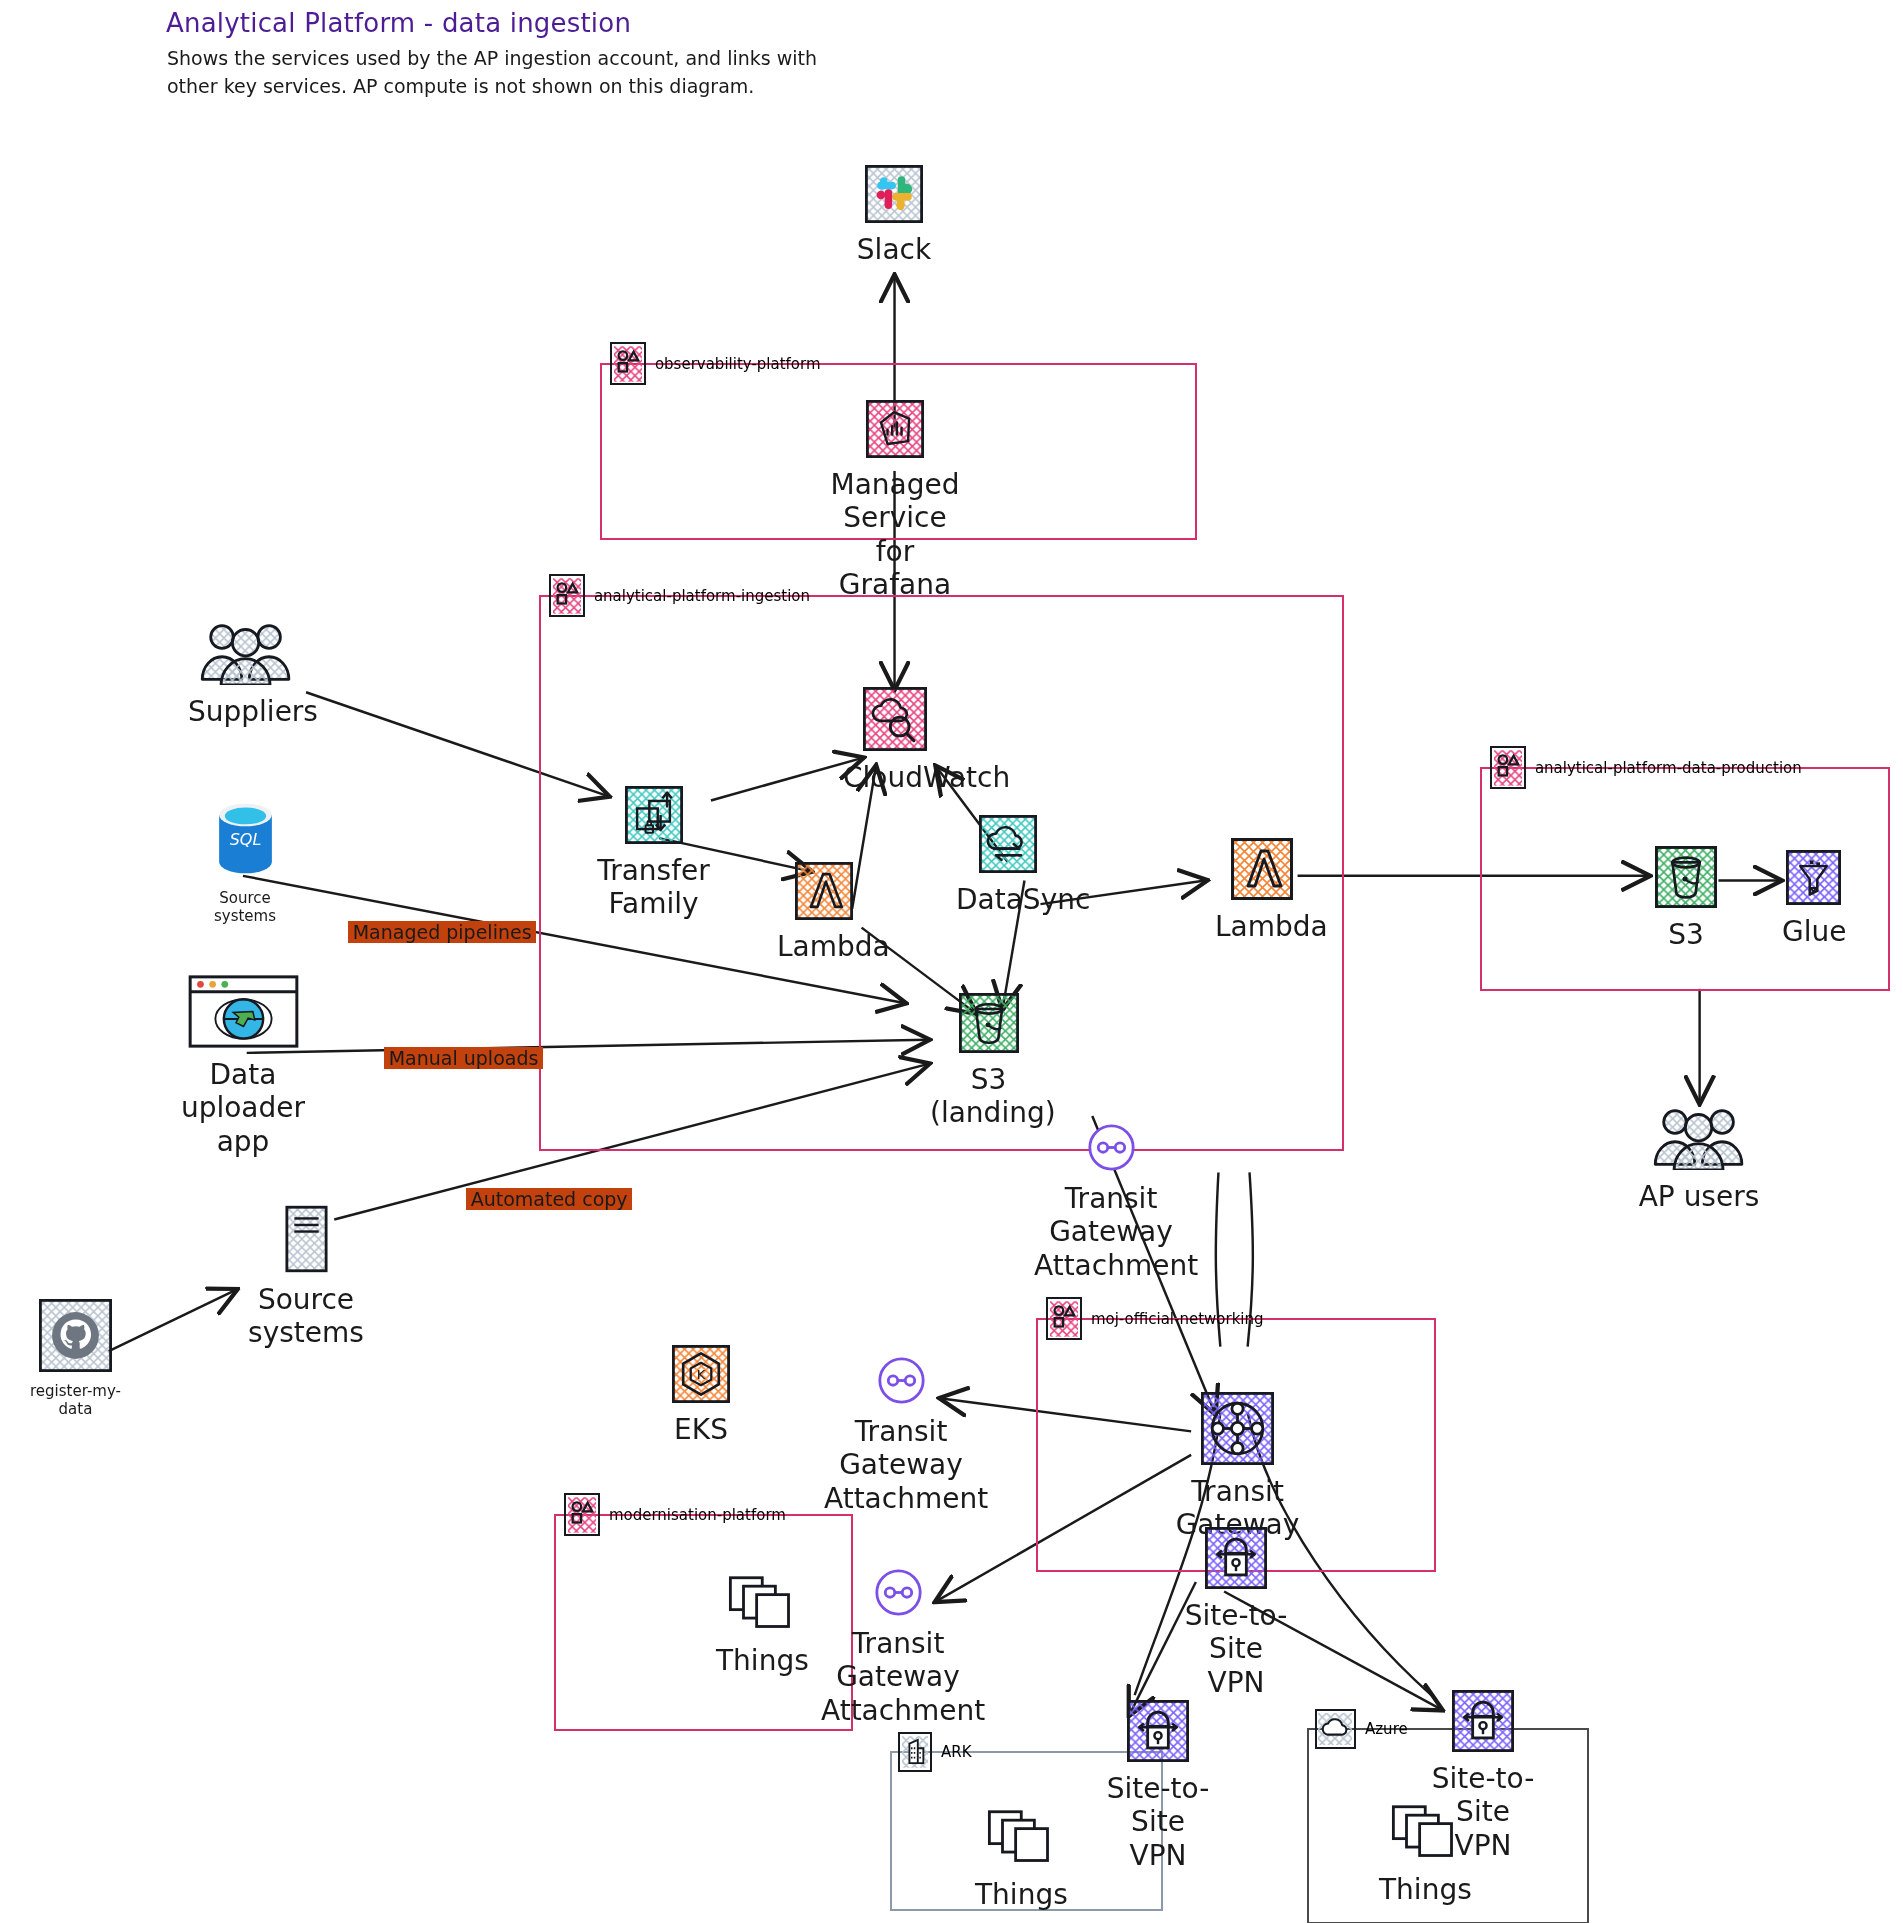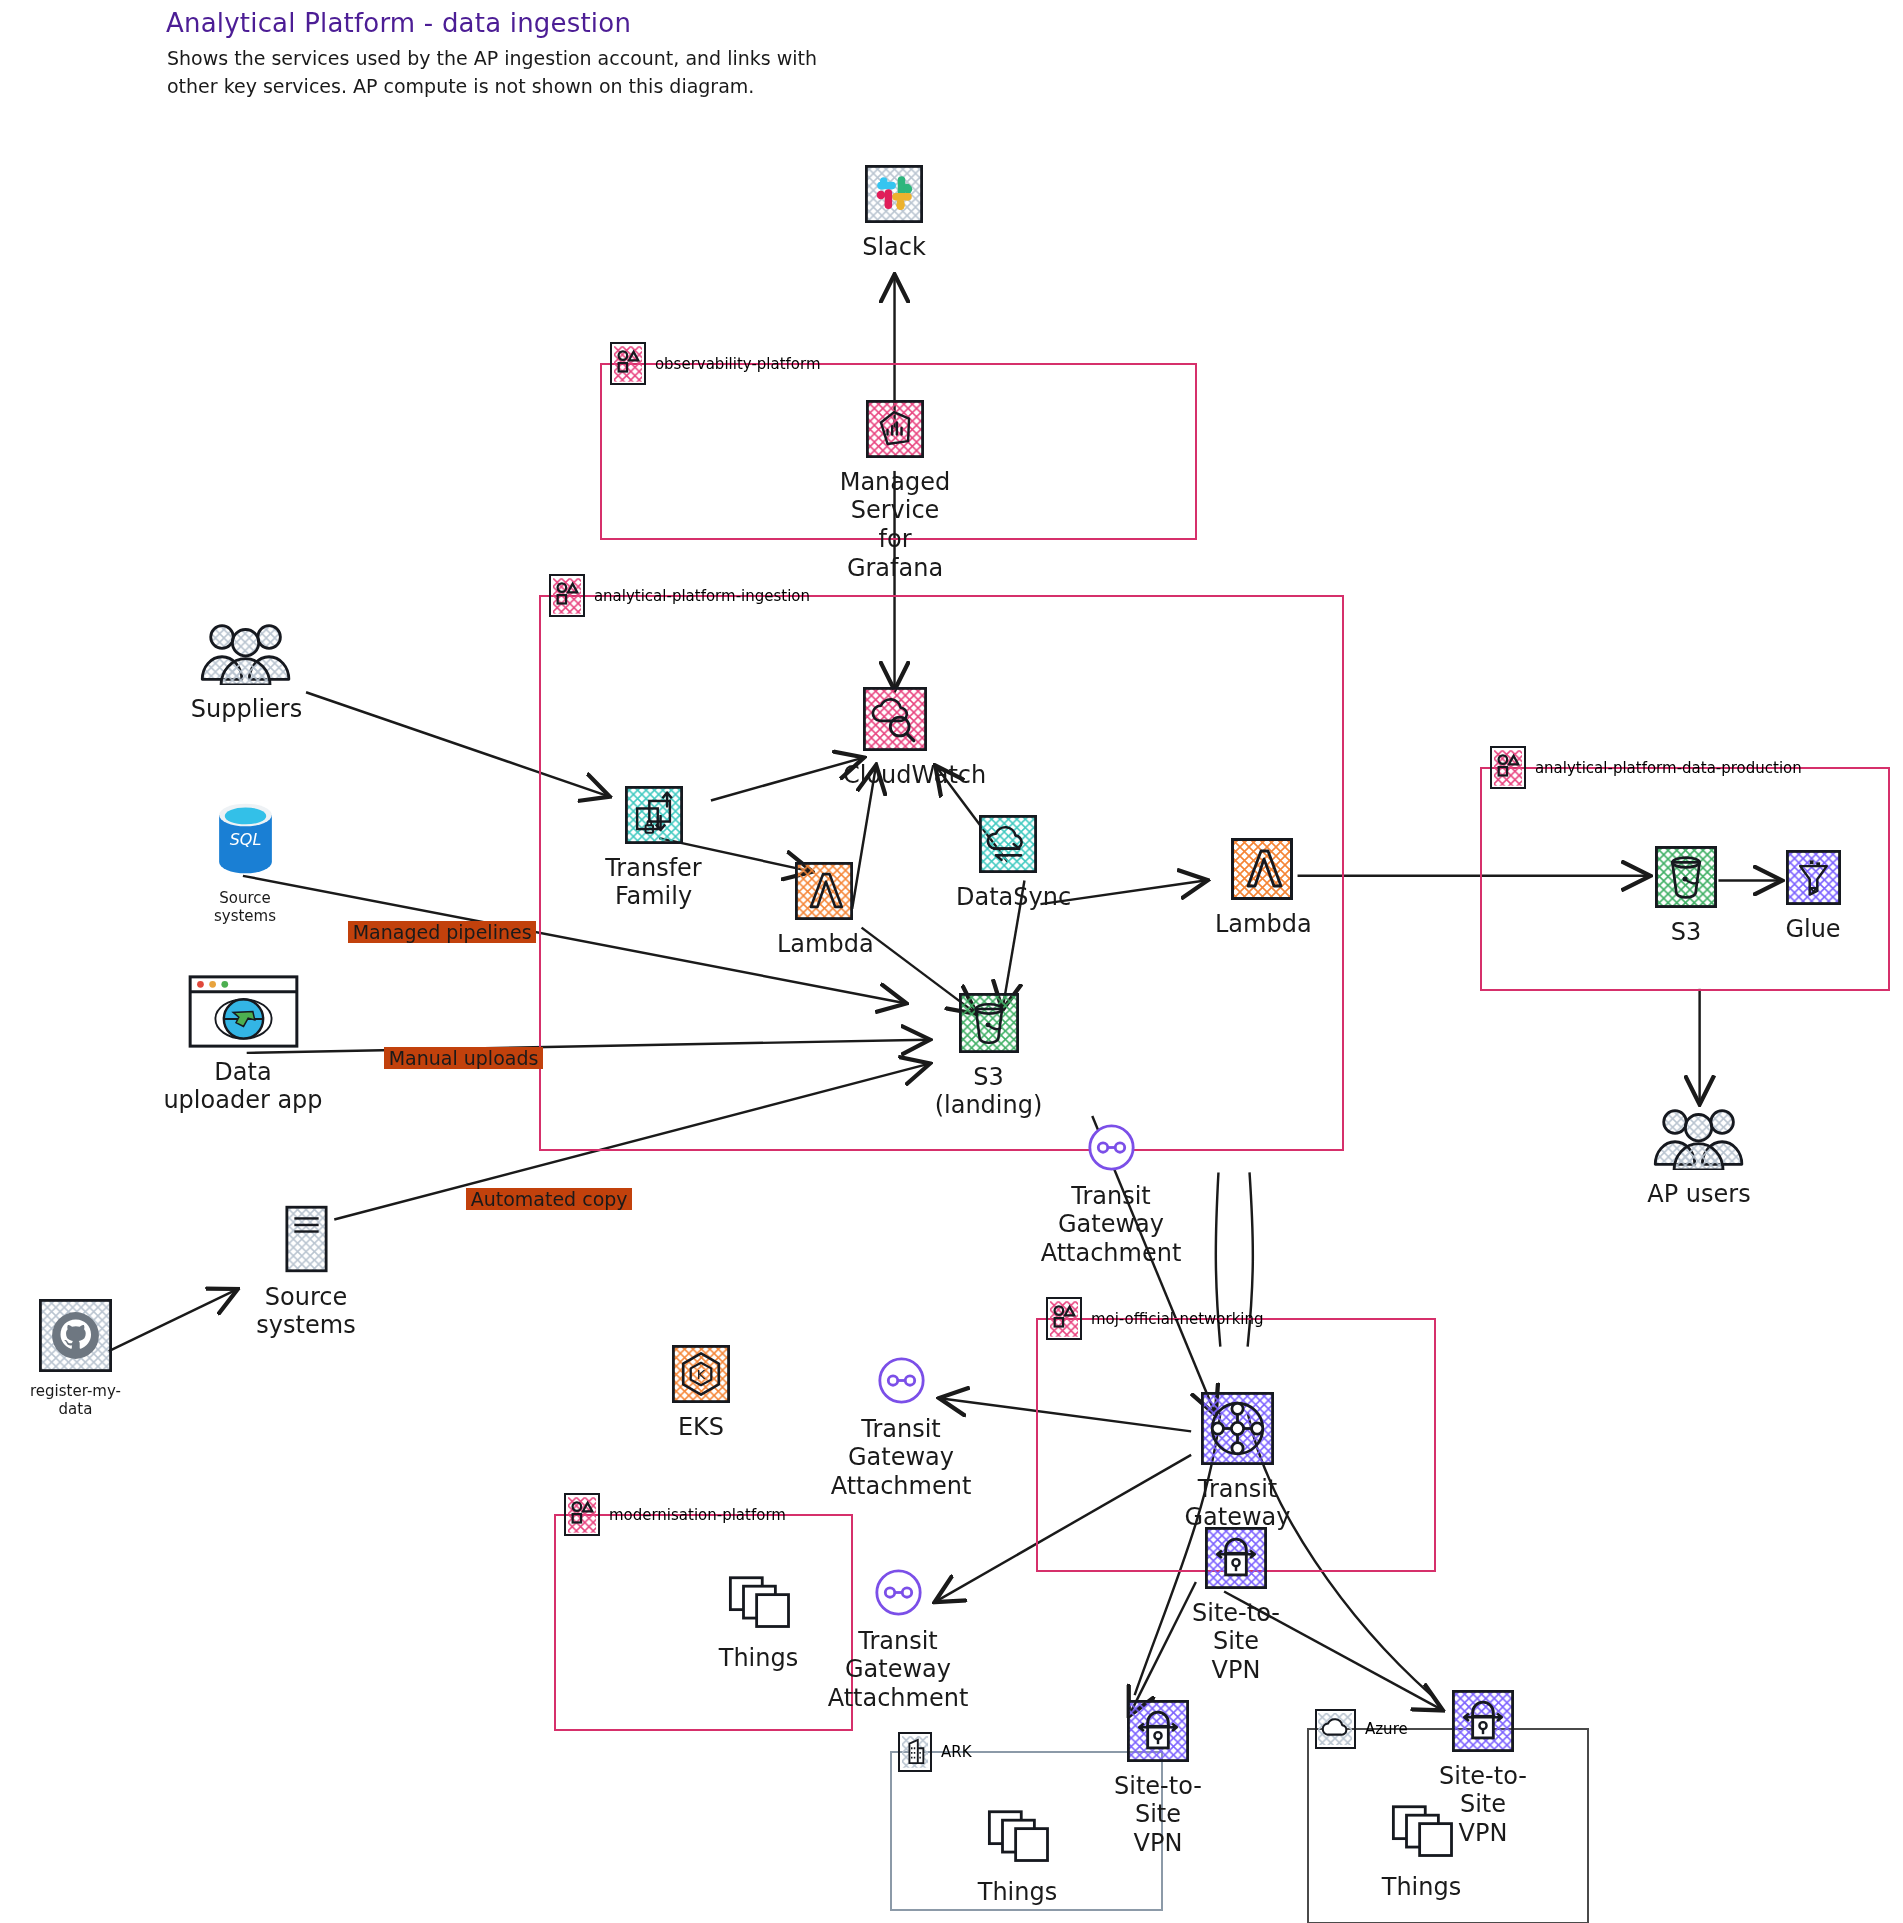--- a/index.html
+++ b/index.html
@@ -3,21 +3,21 @@
 <meta charset="utf-8">
 <style>
   html,body{margin:0;padding:0;background:#ffffff;}
   body{width:1903px;height:1924px;position:relative;
        font-family:"DejaVu Sans","Liberation Sans",sans-serif;
        color:#111111;overflow:hidden;}
   #canvas{position:absolute;inset:0;width:1903px;height:1924px;}
   svg.layer{position:absolute;left:0;top:0;width:1903px;height:1924px;pointer-events:none;}
   .node{position:absolute;text-align:center;}
   .node .glyph{margin:0 auto;position:relative;}
-  .node .lbl{font-size:24px;line-height:1.2;margin-top:5.6px;white-space:pre-line;color:#1a1a1a;}
+  .node .lbl{font-size:28px;line-height:1.2;margin-top:5.6px;white-space:pre-line;color:#1a1a1a;}
   .node .lbl.sm{font-size:15px;}
   .grp{position:absolute;box-sizing:border-box;}
   .grp .gtitle{position:absolute;display:flex;align-items:center;gap:9.4px;}
   .grp .gtitle .gname{font-size:15px;color:#000000;white-space:nowrap;}
   .gicon{width:36px;height:43px;border:2.8px solid #16191f;box-sizing:border-box;
          display:flex;align-items:center;justify-content:center;}
   .title{position:absolute;left:166px;top:7.5px;font-size:26px;color:#4c1d95;letter-spacing:0.2px;}
   .subtitle{position:absolute;left:167px;top:45px;font-size:19px;line-height:1.45;
             color:#1a1a1a;white-space:pre-line;}
   .edgelabel{position:absolute;font-size:19px;color:#1a1a1a;background:#c2410c;

